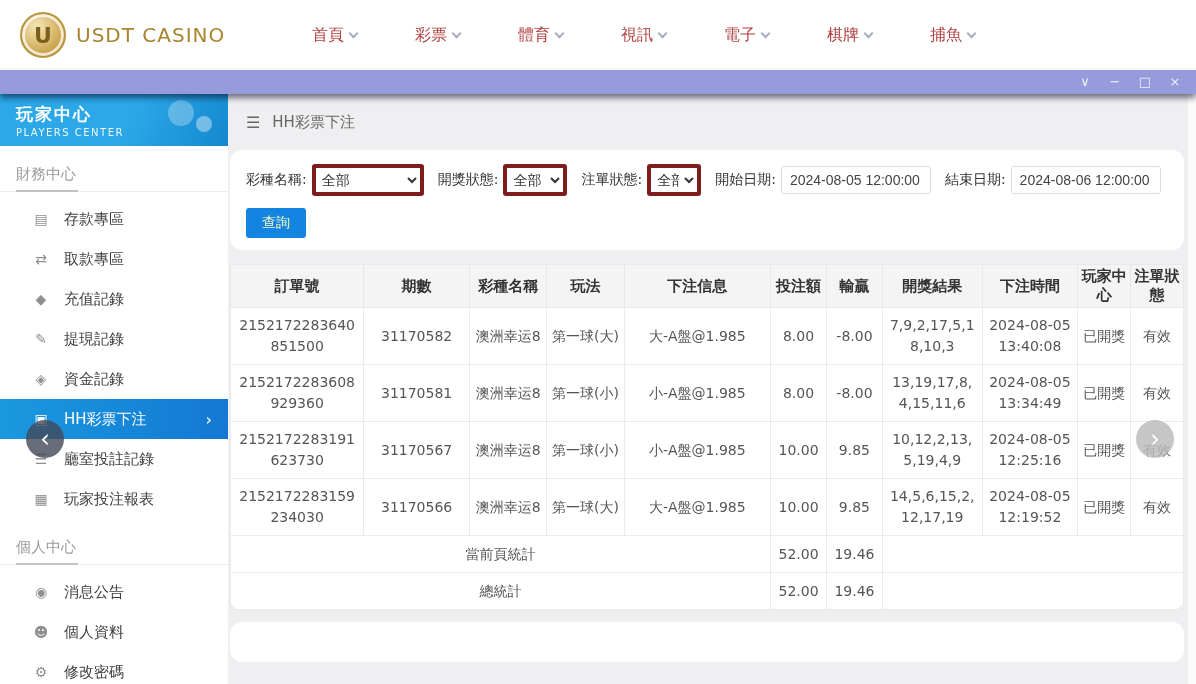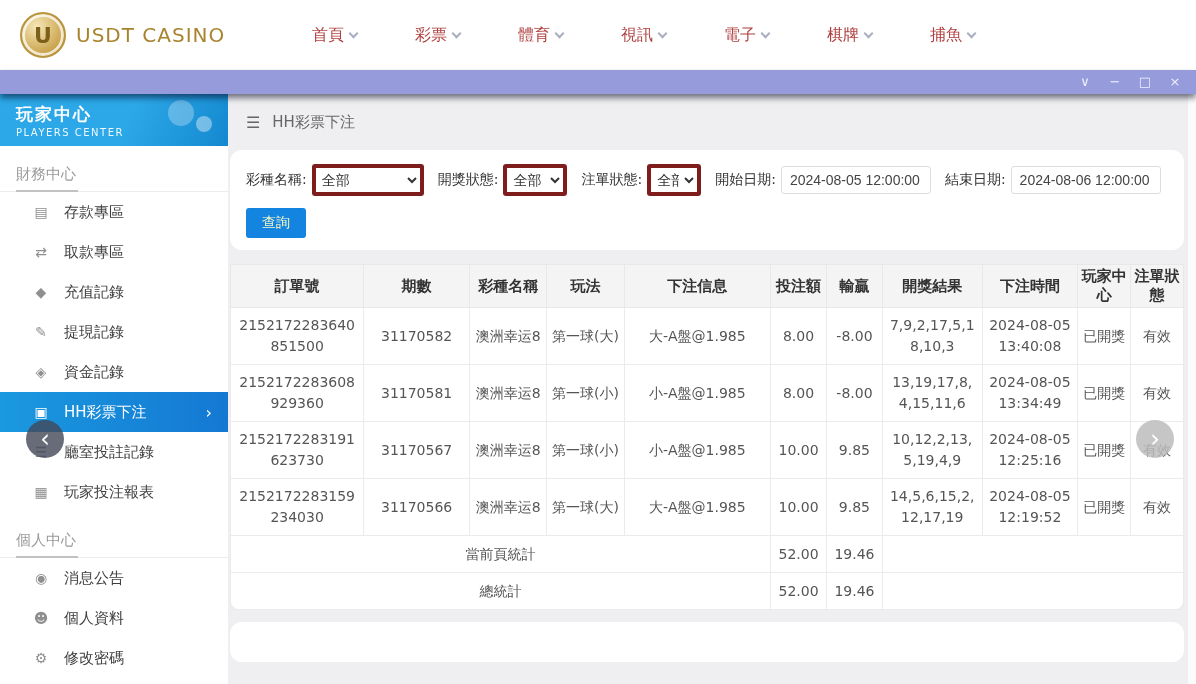--- a/index.html
+++ b/index.html
@@ -33,21 +33,21 @@
   
   .sidebar{width:228px;background:#fff;flex-shrink:0;overflow:hidden}
   .side-head{height:52px;background:linear-gradient(115deg,#2ca8e8 55%,#1488cf);
     color:#fff;padding:9px 0 0 16px;position:relative;overflow:hidden}
   .side-head .t{font-size:17px;font-weight:bold;letter-spacing:2px}
   .side-head .s{font-size:10px;letter-spacing:1.5px;opacity:.92;margin-top:1px}
   .deco1,.deco2{position:absolute;border-radius:50%;background:rgba(255,255,255,.28)}
   .deco1{width:26px;height:26px;right:34px;top:6px}
   .deco2{width:16px;height:16px;right:16px;top:22px;background:rgba(255,255,255,.4)}
   .section-title{color:#9a9a9a;font-size:15px;padding:19px 0 7px 16px;
-    border-bottom:1px solid #ececec;margin-bottom:0;position:relative}
+    border-bottom:1px solid #ececec;margin-bottom:7px;position:relative}
   .section-title:after{content:"";position:absolute;left:16px;bottom:-1px;width:62px;height:2px;background:#c2c2c2}
   .menu-item{height:40px;display:flex;align-items:center;padding-left:33px;gap:15px;
     font-size:15px;color:#3f3f3f;cursor:pointer}
   .menu-icon{color:#8f8f8f;font-size:14px;width:16px;text-align:center}
   .menu-item.active{background:linear-gradient(90deg,#1a99df,#1478d3);color:#fff}
   .menu-item.active .menu-icon{color:#fff}
   .active-arrow{margin-left:auto;margin-right:16px;font-size:16px;color:#fff}
 
   
   .main{flex:1;padding:0 12px 0 2px;overflow:hidden}

